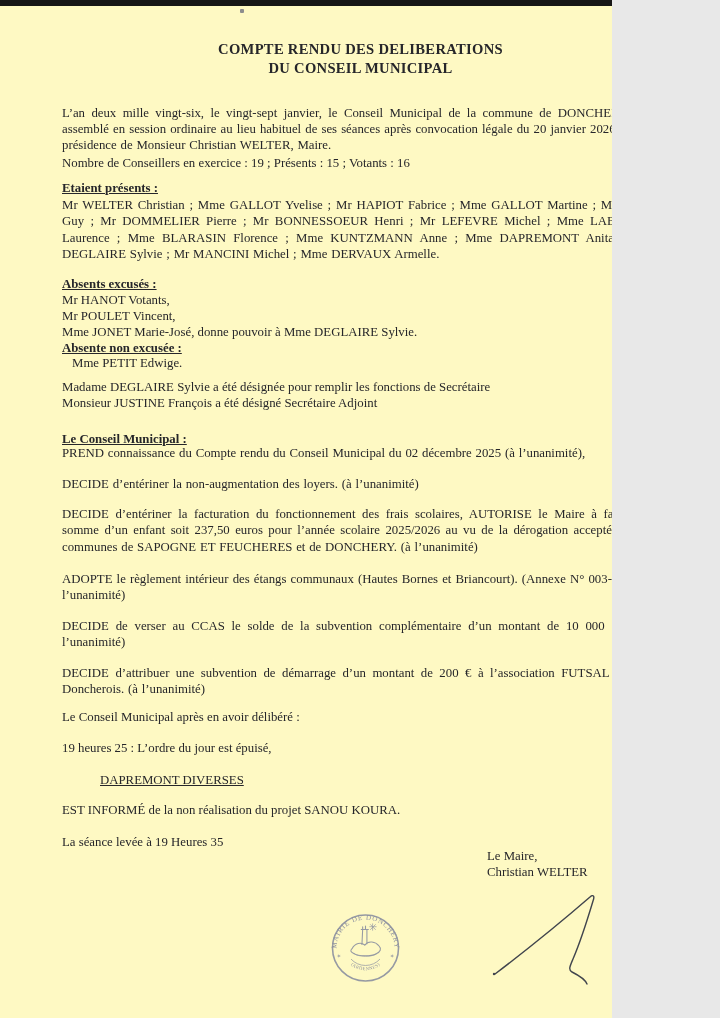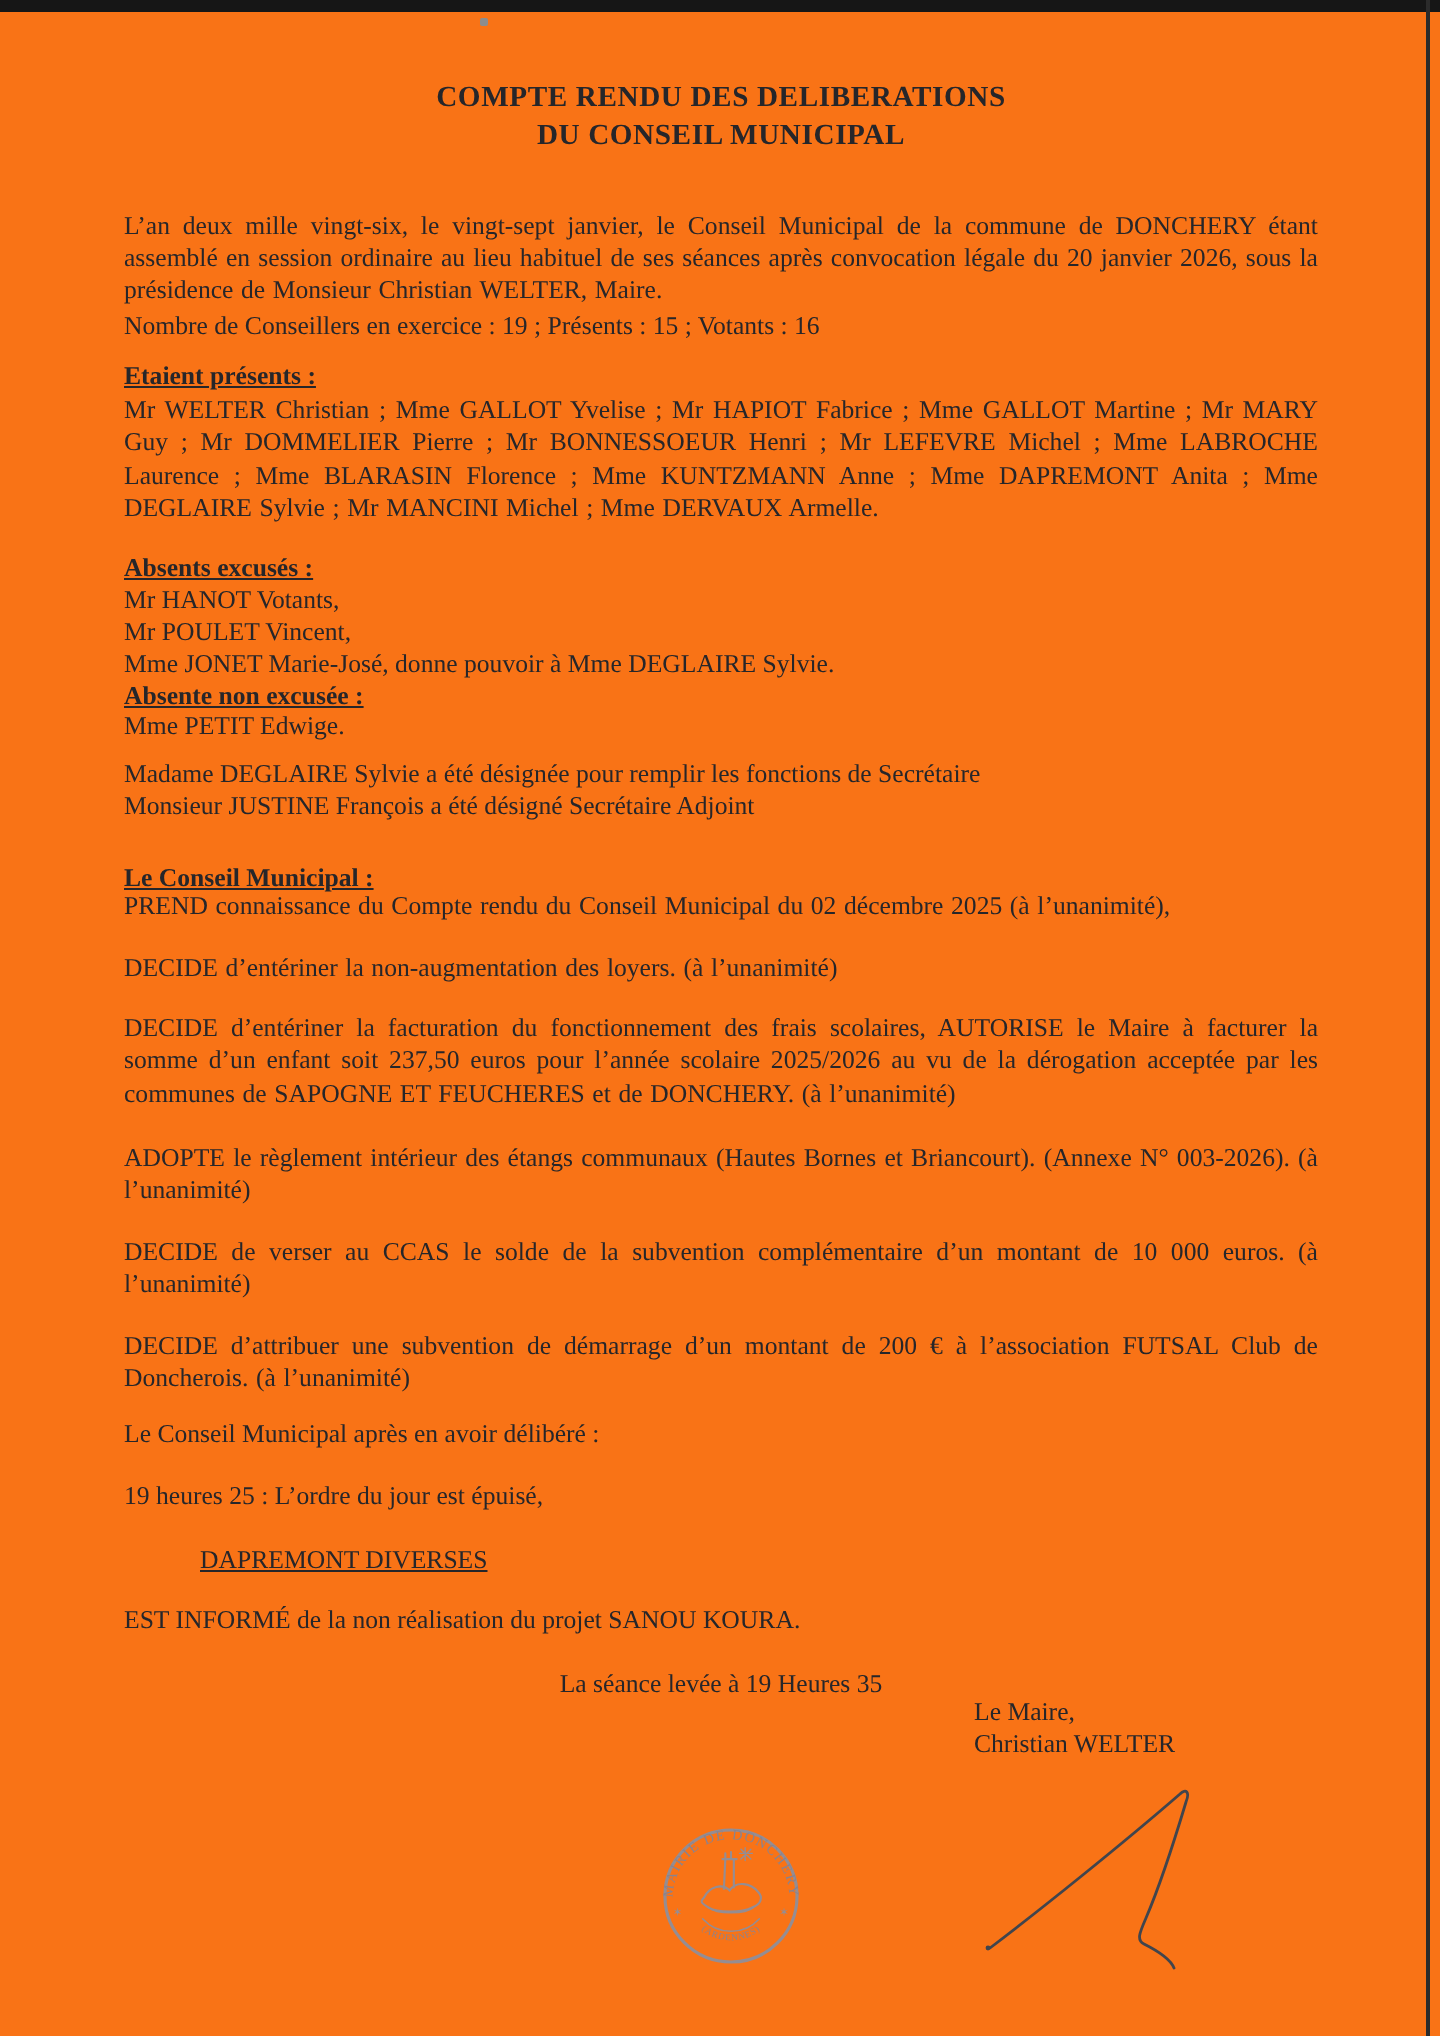--- a/index.html
+++ b/index.html
@@ -1,20 +1,20 @@
 <!DOCTYPE html>
 <html><head>
 <meta charset="utf-8">
 <style>
   html, body { margin: 0; padding: 0; background: #e8e8e8; }
   .page {
     position: relative;
-    width: 720px;
+    width: 612px;
     height: 1018px;
-    background: #f97316;
+    background: #fef9c3;
     overflow: hidden;
     font-family: "Liberation Serif", "DejaVu Serif", serif;
     color: #26262a;
     font-size: 12.8px;
     line-height: 15.9px;
   }
   
   .scan-top-bar   { position: absolute; left: 0; top: 0; width: 720px; height: 6px; background: #161616; }
   .scan-right-edge{ position: absolute; left: 713px; top: 0; width: 2px; height: 1018px; background: #2b2b2b; }
   .scan-speck     { position: absolute; left: 240px; top: 9px; width: 4px; height: 4px; background: #8d8d8d; border-radius: 1px; }
@@ -47,21 +47,21 @@
   <div class="blk" style="top:156px;">Nombre de Conseillers en exercice : 19 ; Présents : 15 ; Votants : 16</div>
 
   <div class="blk" style="top:181px;"><span class="hd">Etaient présents :</span></div>
   <div class="blk just" style="top:197px; line-height:16.3px;">Mr WELTER Christian ; Mme GALLOT Yvelise ; Mr HAPIOT Fabrice ; Mme GALLOT Martine ; Mr MARY Guy ; Mr DOMMELIER Pierre ; Mr BONNESSOEUR Henri ; Mr LEFEVRE Michel ; Mme LABROCHE Laurence ; Mme BLARASIN Florence ; Mme KUNTZMANN Anne ; Mme DAPREMONT Anita ; Mme DEGLAIRE Sylvie ; Mr MANCINI Michel ; Mme DERVAUX Armelle.</div>
 
   <div class="blk" style="top:277px;"><span class="hd">Absents excusés :</span></div>
   <div class="blk" style="top:293px;">Mr HANOT Votants,</div>
   <div class="blk" style="top:309px;">Mr POULET Vincent,</div>
   <div class="blk" style="top:325px;">Mme JONET Marie-José, donne pouvoir à Mme DEGLAIRE Sylvie.</div>
   <div class="blk" style="top:341px;"><span class="hd">Absente non excusée :</span></div>
-  <div class="blk" style="top:356px;">Mme PETIT Edwige.</div>
+  <div class="blk" style="top:356px;margin-left:10px;">Mme PETIT Edwige.</div>
 
   <div class="blk" style="top:380px;">Madame DEGLAIRE Sylvie a été désignée pour remplir les fonctions de Secrétaire</div>
   <div class="blk" style="top:396px;">Monsieur JUSTINE François a été désigné Secrétaire Adjoint</div>
   <div class="blk" style="top:432px;"><span class="hd">Le Conseil Municipal :</span></div>
 
   <div class="blk just" style="top:446px;"><b>PREND</b><span> connaissance du Compte rendu du Conseil Municipal du 02 décembre 2025 (à l’unanimité),</span></div>
 
   <div class="blk just" style="top:477px;"><b>DECIDE</b><span> d’entériner la non-augmentation des loyers. (à l’unanimité)</span></div>
 
   <div class="blk just" style="top:506px; line-height:16.3px;"><b>DECIDE</b><span> d’entériner la facturation du fonctionnement des frais scolaires, </span><b>AUTORISE</b><span> le Maire à facturer la somme d’un enfant soit 237,50 euros pour l’année scolaire 2025/2026 au vu de la dérogation acceptée par les communes de SAPOGNE ET FEUCHERES et de DONCHERY. (à l’unanimité)</span></div>
@@ -69,21 +69,21 @@
   <div class="blk just" style="top:571px; line-height:16.3px;"><b>ADOPTE</b><span> le règlement intérieur des étangs communaux (Hautes Bornes et Briancourt). (Annexe N° 003-2026). (à l’unanimité)</span></div>
 
   <div class="blk just" style="top:618px; line-height:16.3px;"><b>DECIDE</b><span> de verser au CCAS le solde de la subvention complémentaire d’un montant de 10 000 euros. (à l’unanimité)</span></div>
 
   <div class="blk just" style="top:665px; line-height:16.3px;"><b>DECIDE</b><span> d’attribuer une subvention de démarrage d’un montant de 200 € à l’association FUTSAL Club de Doncherois. (à l’unanimité)</span></div>
 
   <div class="blk" style="top:710px;">Le Conseil Municipal après en avoir délibéré :</div>
   <div class="blk" style="top:741px;">19 heures 25 : L’ordre du jour est épuisé,</div>
   <div class="blk" style="top:773px; left:100px;"><span class="und">DAPREMONT DIVERSES</span></div>
   <div class="blk" style="top:803px;"><b>EST INFORMÉ</b><span> de la non réalisation du projet SANOU KOURA.</span></div>
-  <div class="blk" style="top:835px;text-align:center;">La séance levée à 19 Heures 35</div>
+  <div class="blk" style="top:835px;">La séance levée à 19 Heures 35</div>
 
   <div class="blk mayor" style="top:849px;">
     <div>Le Maire,</div>
     <div>Christian WELTER</div>
   </div>
 
   <svg class="stamp-svg" viewBox="0 0 100 100">
     <defs>
       <path id="arcTop" d="M 10,60 A 41,41 0 1 1 90,60" fill="none"></path>
       <path id="arcBottom" d="M 21,64 A 33,33 0 0 0 79,64" fill="none"></path>

